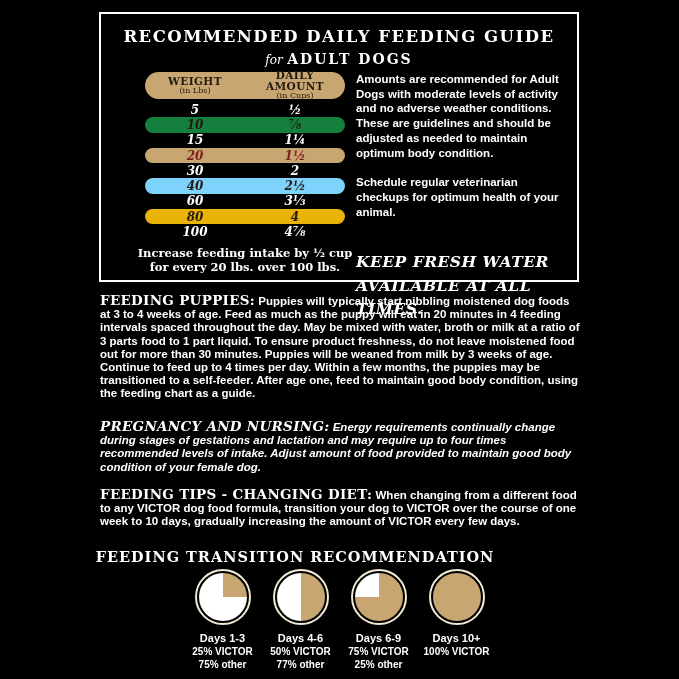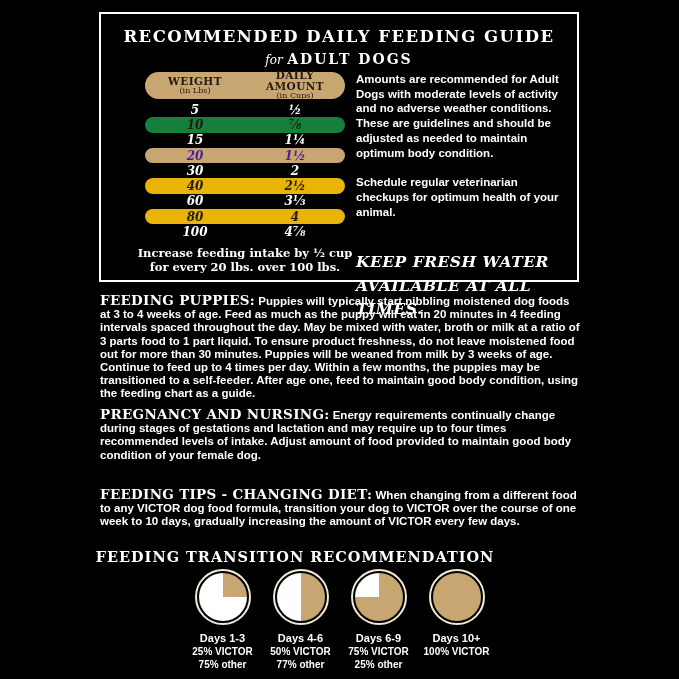--- a/index.html
+++ b/index.html
@@ -27,21 +27,21 @@
     font-family:"DejaVu Serif",serif;font-weight:bold;font-size:11.5px;line-height:1.25;}
 
   .info-col{position:absolute;left:255px;top:58px;width:216px;font-size:11.5px;font-weight:bold;line-height:1.28;}
   .info-col .p2{margin-top:15px;}
   .water{margin-top:31px;font-family:"DejaVu Serif",serif;font-weight:bold;font-style:italic;
     font-size:15.5px;line-height:1.5;letter-spacing:0.5px;}
 
   
   .section{position:absolute;left:100px;width:482px;font-size:11.5px;font-weight:bold;line-height:1.14;}
   .sec-head{font-family:"DejaVu Serif",serif;font-weight:bold;font-size:13.5px;letter-spacing:0.3px;}
-  .sec1{top:293px;} .sec2{top:407px;} .sec3{top:487px;}
+  .sec1{top:293px;} .sec2{top:419px;font-style:italic;} .sec3{top:487px;}
 
   
   .transition-title{position:absolute;left:0;top:548px;width:590px;text-align:center;
     font-family:"DejaVu Serif",serif;font-weight:bold;font-size:14.5px;letter-spacing:1px;}
   .pies{position:absolute;left:0;top:569px;width:679px;display:flex;justify-content:center;gap:2px;}
   .pie-item{width:76px;display:flex;flex-direction:column;align-items:center;}
   .pie-ring{width:48px;height:48px;border:2px solid #f3ead6;border-radius:50%;padding:2px;background:#000;}
   .pie{width:48px;height:48px;border-radius:50%;}
   .pie-labels{margin-top:6px;text-align:center;line-height:1.3;}
   .pie-days{font-size:11px;font-weight:bold;}
@@ -78,29 +78,29 @@
             <span class="tcell">½</span>
           </div>
         <div class="trow alt" style="background: #15803d; color: rgb(36, 26, 16);">
             <span class="tcell">10</span>
             <span class="tcell">⅞</span>
           </div>
         <div class="trow">
             <span class="tcell">15</span>
             <span class="tcell">1¼</span>
           </div>
-        <div class="trow alt" style="background: rgb(200, 166, 114); color: #4c1d95;">
+        <div class="trow alt" style="background: rgb(200, 166, 114); color: #7f1d1d;">
             <span class="tcell">20</span>
             <span class="tcell">1½</span>
           </div>
         <div class="trow">
             <span class="tcell">30</span>
             <span class="tcell">2</span>
           </div>
-        <div class="trow alt" style="background: #eab308; color: rgb(36, 26, 16);">
+        <div class="trow alt" style="background: #7dd3fc; color: rgb(36, 26, 16);">
             <span class="tcell">40</span>
             <span class="tcell">2½</span>
           </div>
         <div class="trow">
             <span class="tcell">60</span>
             <span class="tcell">3⅓</span>
           </div>
         <div class="trow alt" style="background: #eab308; color: rgb(36, 26, 16);">
             <span class="tcell">80</span>
             <span class="tcell">4</span>

